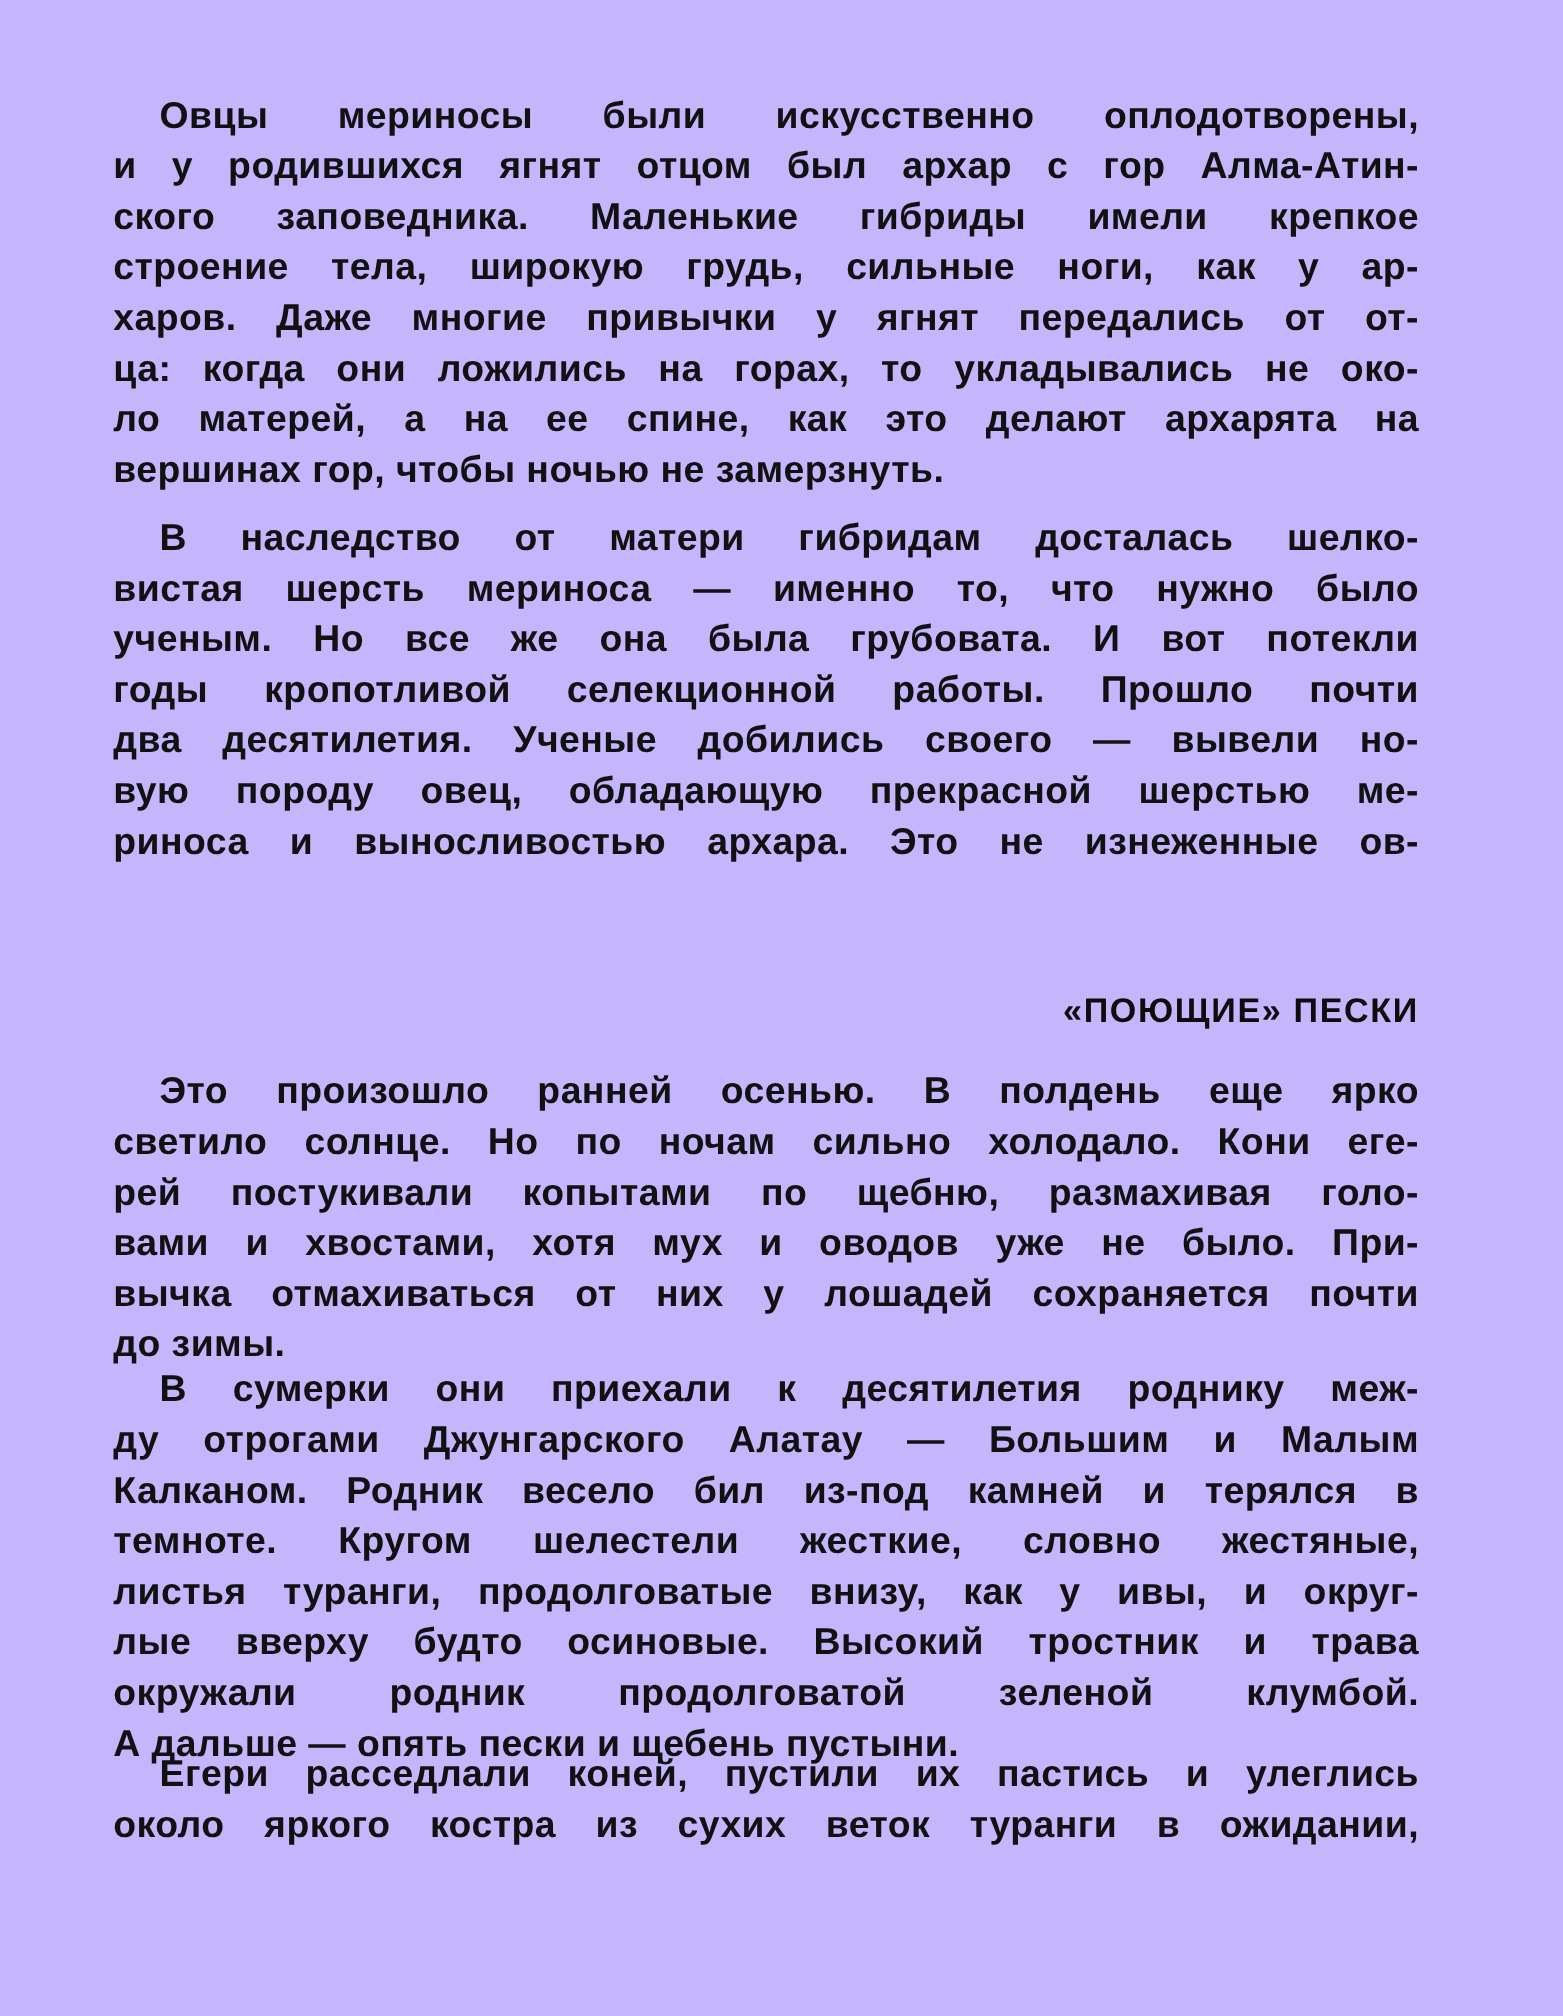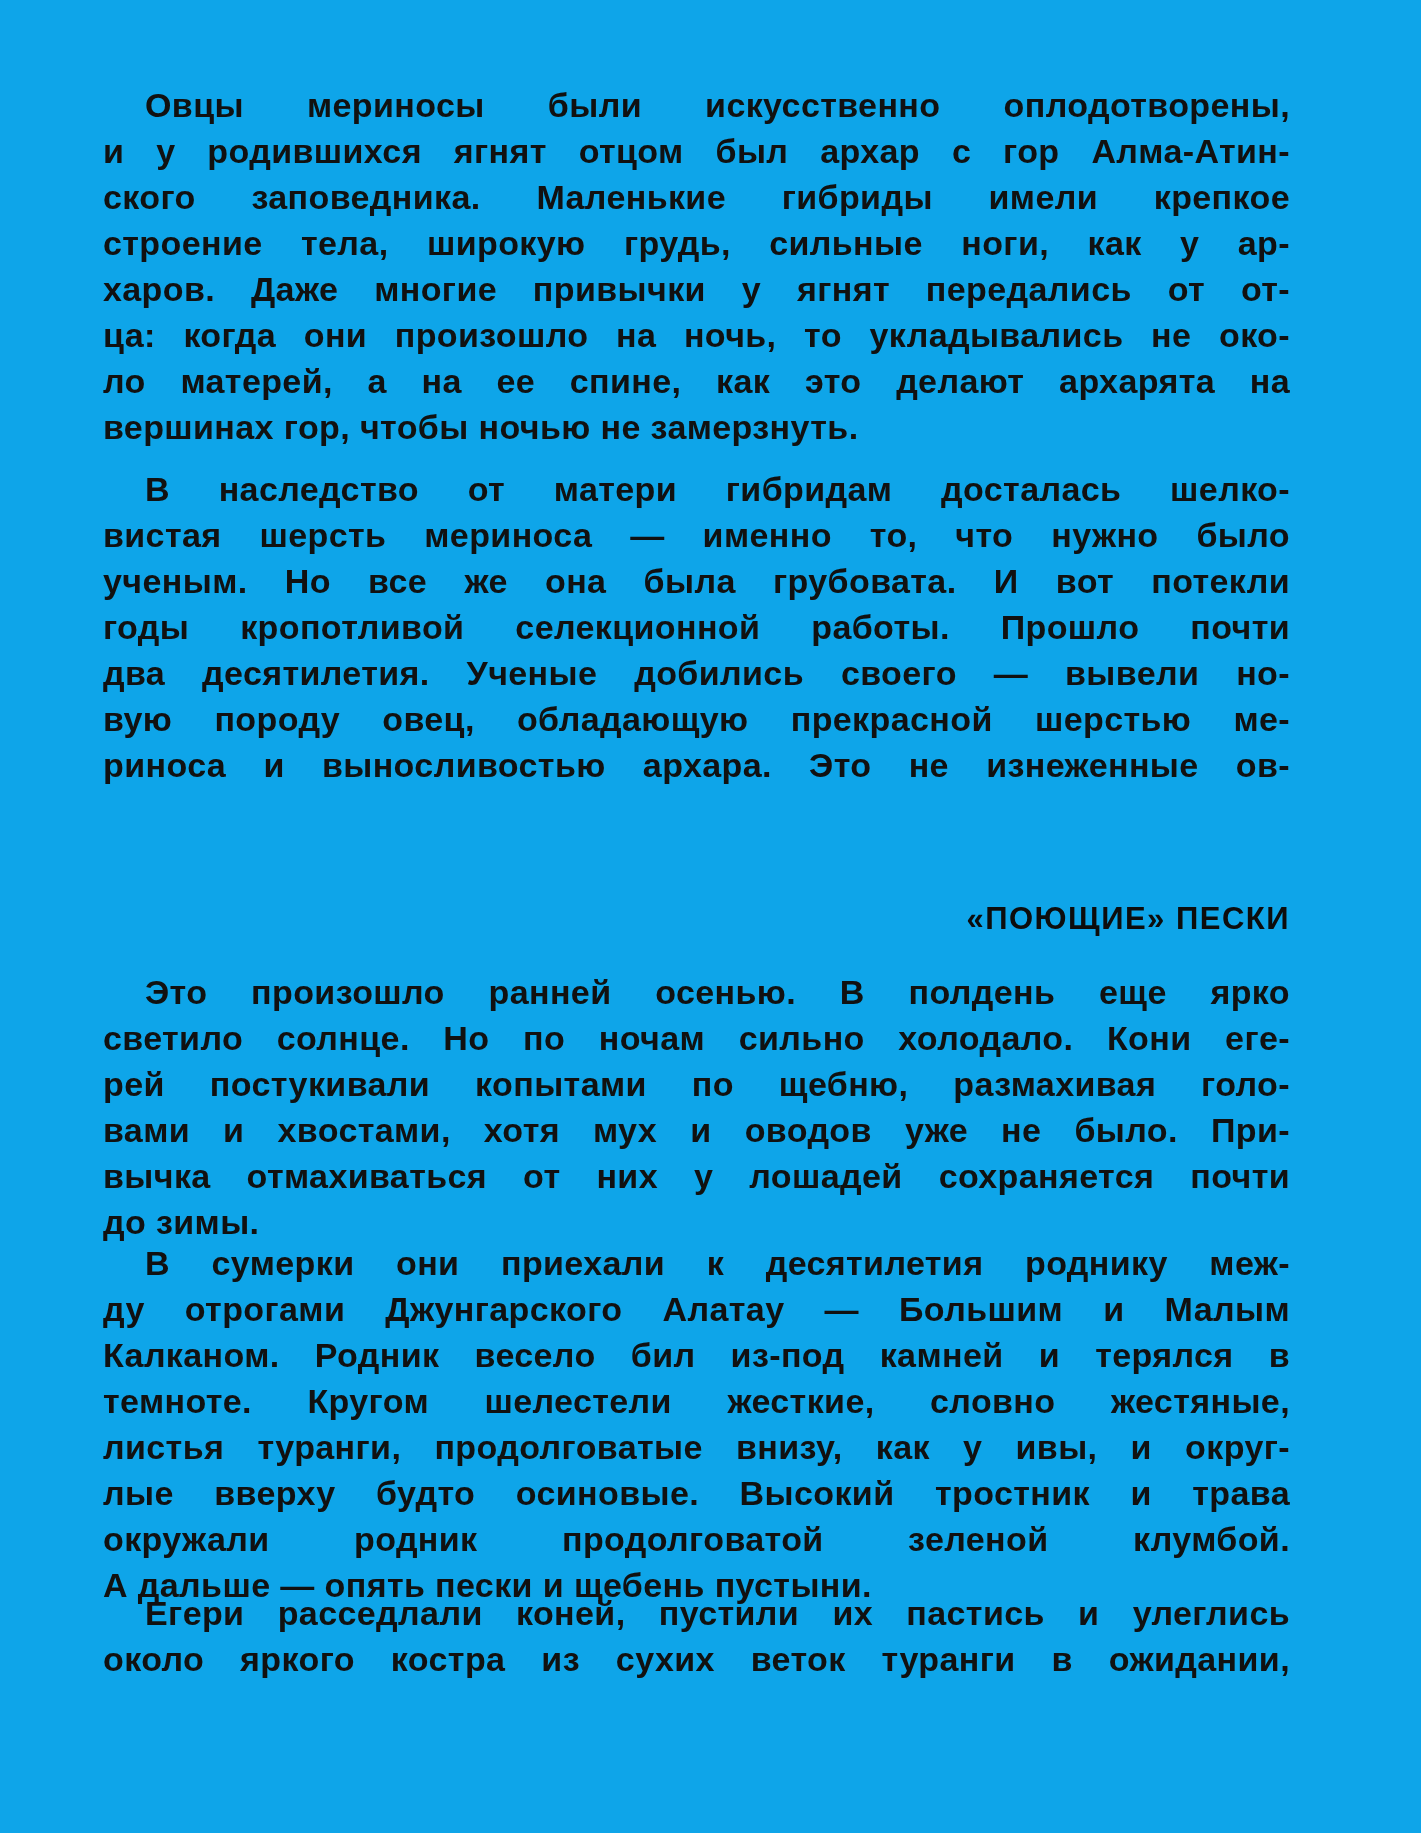--- a/index.html
+++ b/index.html
@@ -5,21 +5,21 @@
   html, body {
     margin: 0;
     padding: 0;
     background: #e8e8e4;
   }
   .page {
     position: relative;
     width: 1421px;
     height: 1833px;
     margin: 0 auto;
-    background: #0ea5e9;
+    background: #c4b5fd;
     color: #111111;
     font-family: "Liberation Sans", sans-serif;
     overflow: hidden;
   }
   .textblock {
     position: absolute;
     left: 103px;
     top: 0;
     width: 1187px;
     height: 100%;
@@ -75,21 +75,21 @@
 
 <div class="page">
   <div class="textblock">
 
     <div class="para" style="top:82px">
       <div class="line indent">Овцы мериносы были искусственно оплодотворены,</div>
       <div class="line">и у родившихся ягнят отцом был архар с гор Алма-Атин-</div>
       <div class="line">ского заповедника. Маленькие гибриды имели крепкое</div>
       <div class="line">строение тела, широкую грудь, сильные ноги, как у ар-</div>
       <div class="line">харов. Даже многие привычки у ягнят передались от от-</div>
-      <div class="line">ца: когда они произошло на ночь, то укладывались не око-</div>
+      <div class="line">ца: когда они ложились на горах, то укладывались не око-</div>
       <div class="line">ло матерей, а на ее спине, как это делают архарята на</div>
       <div class="line end">вершинах гор, чтобы ночью не замерзнуть.</div>
     </div>
 
     <div class="para" style="top:466px">
       <div class="line indent">В наследство от матери гибридам досталась шелко-</div>
       <div class="line">вистая шерсть мериноса — именно то, что нужно было</div>
       <div class="line">ученым. Но все же она была грубовата. И вот потекли</div>
       <div class="line">годы кропотливой селекционной работы. Прошло почти</div>
       <div class="line">два десятилетия. Ученые добились своего — вывели но-</div>

